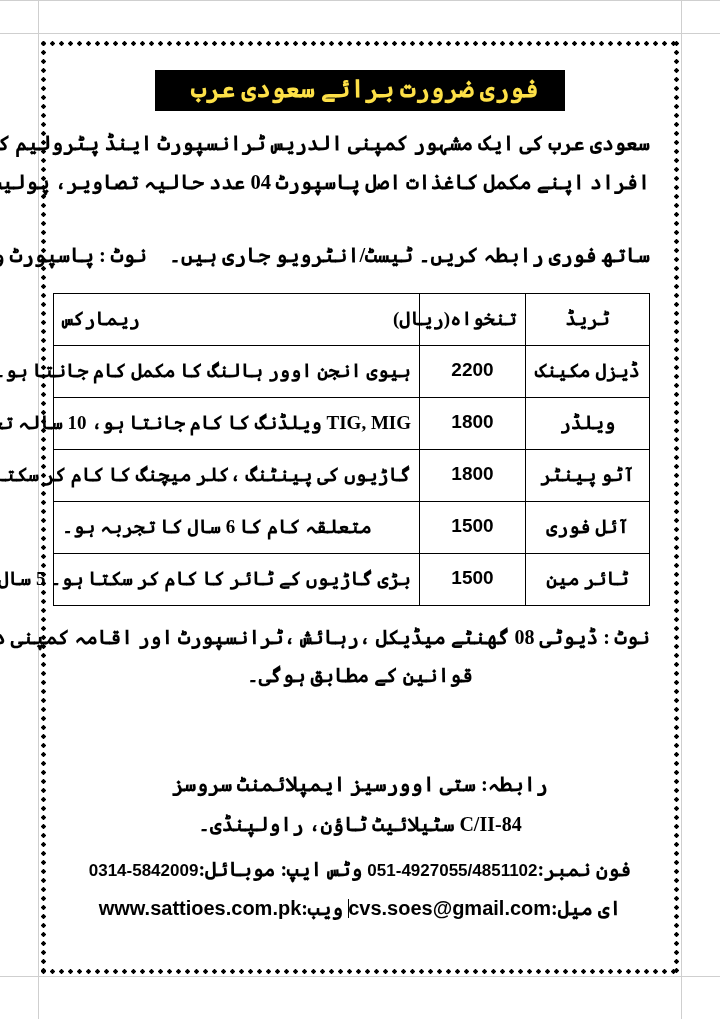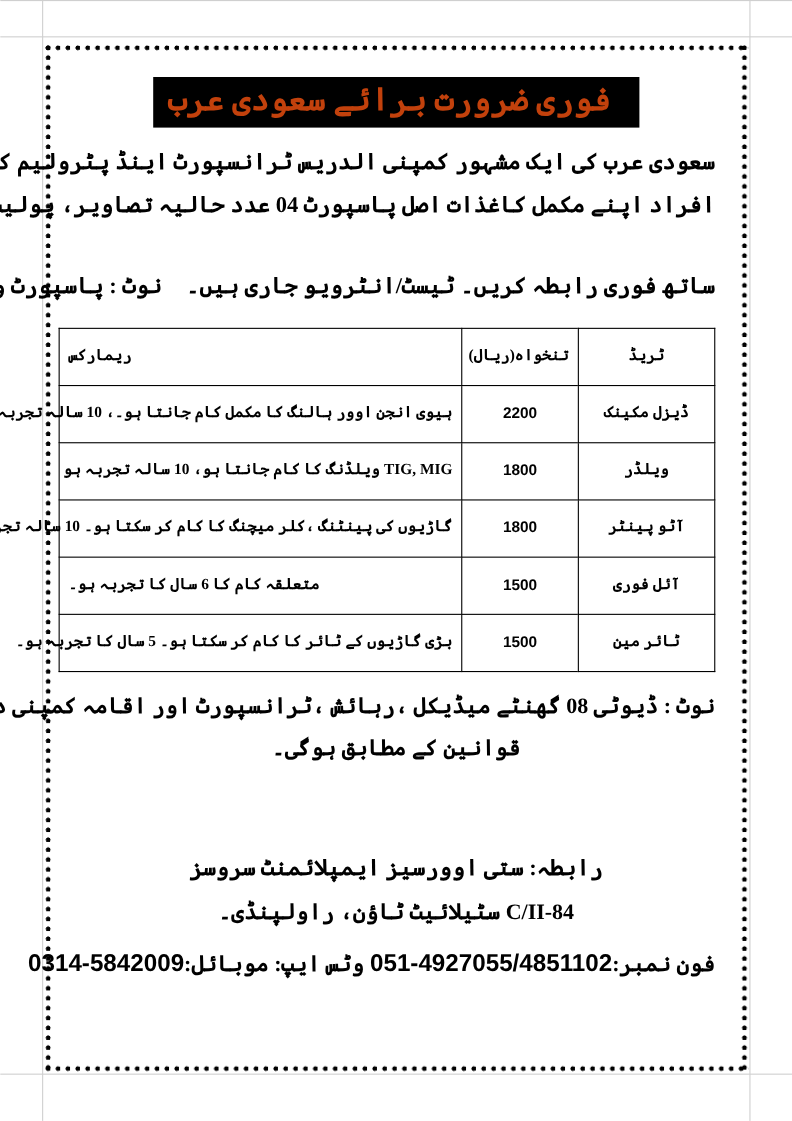--- a/index.html
+++ b/index.html
@@ -63,25 +63,25 @@
   }
 
   
   .headline-wrap {
     text-align: center;
     margin-top: 14px;
   }
   .headline {
     display: inline-block;
     background: #000000;
-    color: #c2410c;
-    font-size: 29px;
+    color: #fde047;
+    font-size: 25px;
     line-height: 1.28;
     font-weight: 700;
-    padding: 3px 26px 6px 14px;
+    padding: 3px 26px 6px 36px;
     letter-spacing: 0;
     white-space: nowrap;
   }
 
   
   .intro {
     margin-top: 13px;
     font-size: 20.5px;
     line-height: 1.92;
     text-align: justify;
@@ -108,21 +108,21 @@
     margin: 18px auto 0 auto;
     border-collapse: collapse;
     table-layout: fixed;
     direction: rtl;
   }
   table.jobs th,
   table.jobs td {
     border: 1.6px solid #000000;
     padding: 4px 8px 7px 8px;
     vertical-align: middle;
-    font-size: 14px;
+    font-size: 19px;
     font-weight: 700;
   }
   table.jobs col.c-trade   { width: 124px; }
   table.jobs col.c-salary  { width: 106px; }
   table.jobs col.c-remarks { width: 366px; }
 
   th.h-trade, td.trade {
     text-align: center;
     font-size: 19.5px;
   }
@@ -176,21 +176,21 @@
   .c-email {
     font-size: 20px;
     white-space: nowrap;
   }
   .c-phone .num, .c-email .num {
     font-family: "Liberation Sans", sans-serif;
     font-weight: 700;
     direction: ltr;
     unicode-bidi: embed;
   }
-  .c-phone .num { font-size: 22px; }
+  .c-phone .num { font-size: 17px; }
   .c-email .num { font-size: 20px; }
   .caret {
     display: inline-block;
     width: 1px;
     height: 19px;
     background: #000;
     vertical-align: -3px;
     margin: 0 -0.5px;
   }
 </style>
@@ -271,16 +271,20 @@
       <span class="note-l2">قوانین کے مطابق ہوگی۔</span>
     </div>
 
     <div class="contact">
       <span class="c-line c-agency">رابطہ: ستی اوورسیز ایمپلائمنٹ سروسز</span>
       <span class="c-line c-address">C/II-84 سٹیلائیٹ ٹاؤن، راولپنڈی۔</span>
       <span class="c-line c-phone">
         <span>فون نمبر:</span><span class="num">051-4927055/4851102</span>
         <span>وٹس ایپ: موبائل:</span><span class="num">0314-5842009</span>
       </span>
+      <span class="c-line c-email">
+        <span>ای میل:</span><span class="num">cvs.soes@gmail.com</span><span class="caret"></span>
+        <span>ویب:</span><span class="num">www.sattioes.com.pk</span>
+      </span>
     </div>
 
   </div>
 </div>
 
 </body></html>

